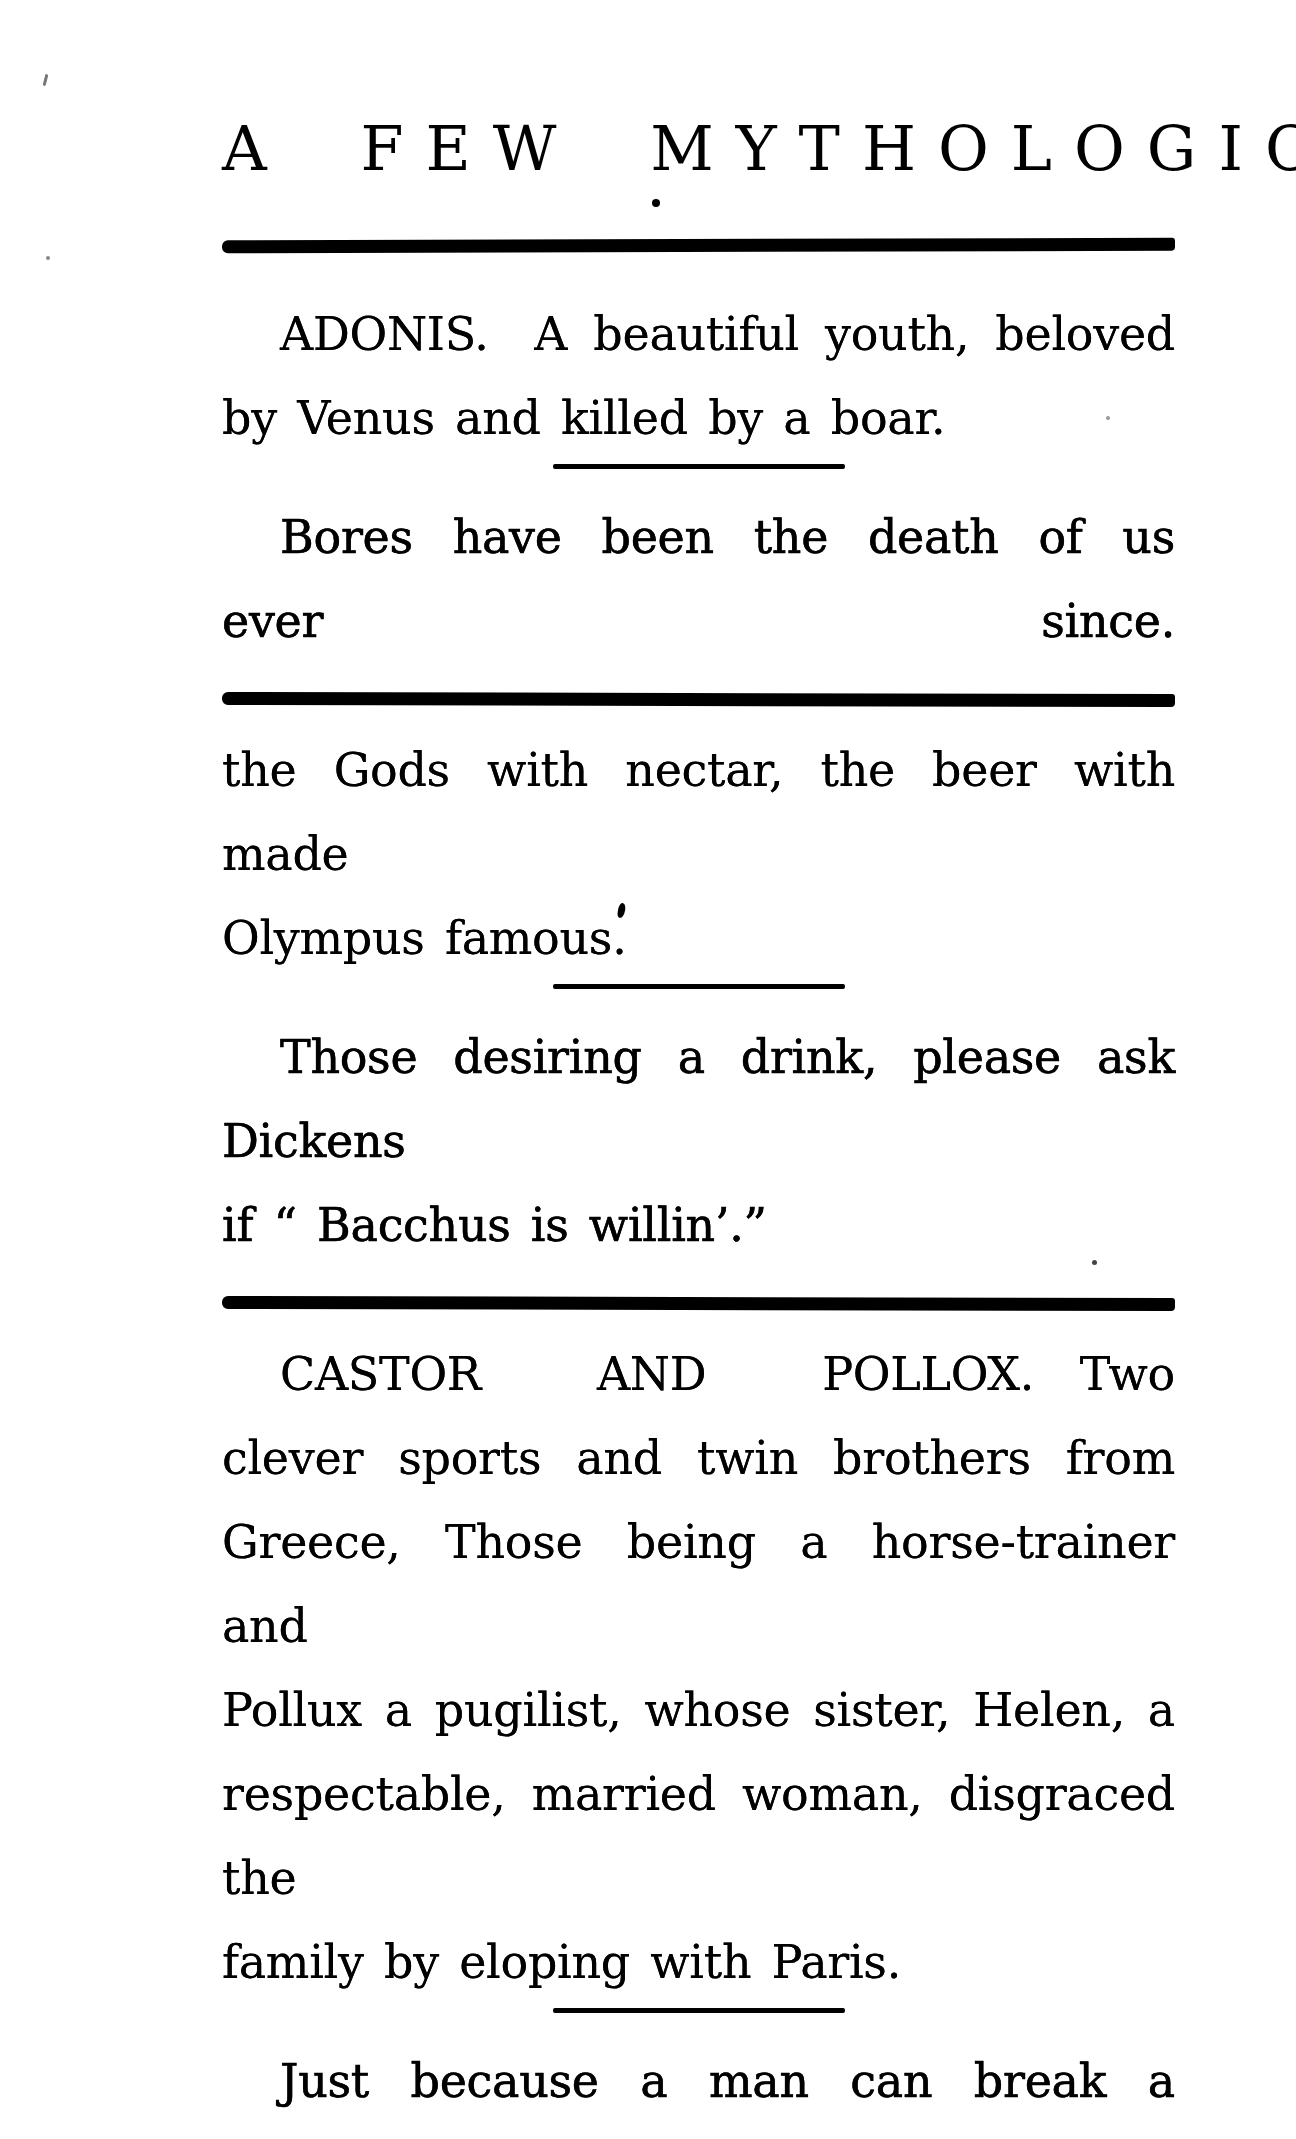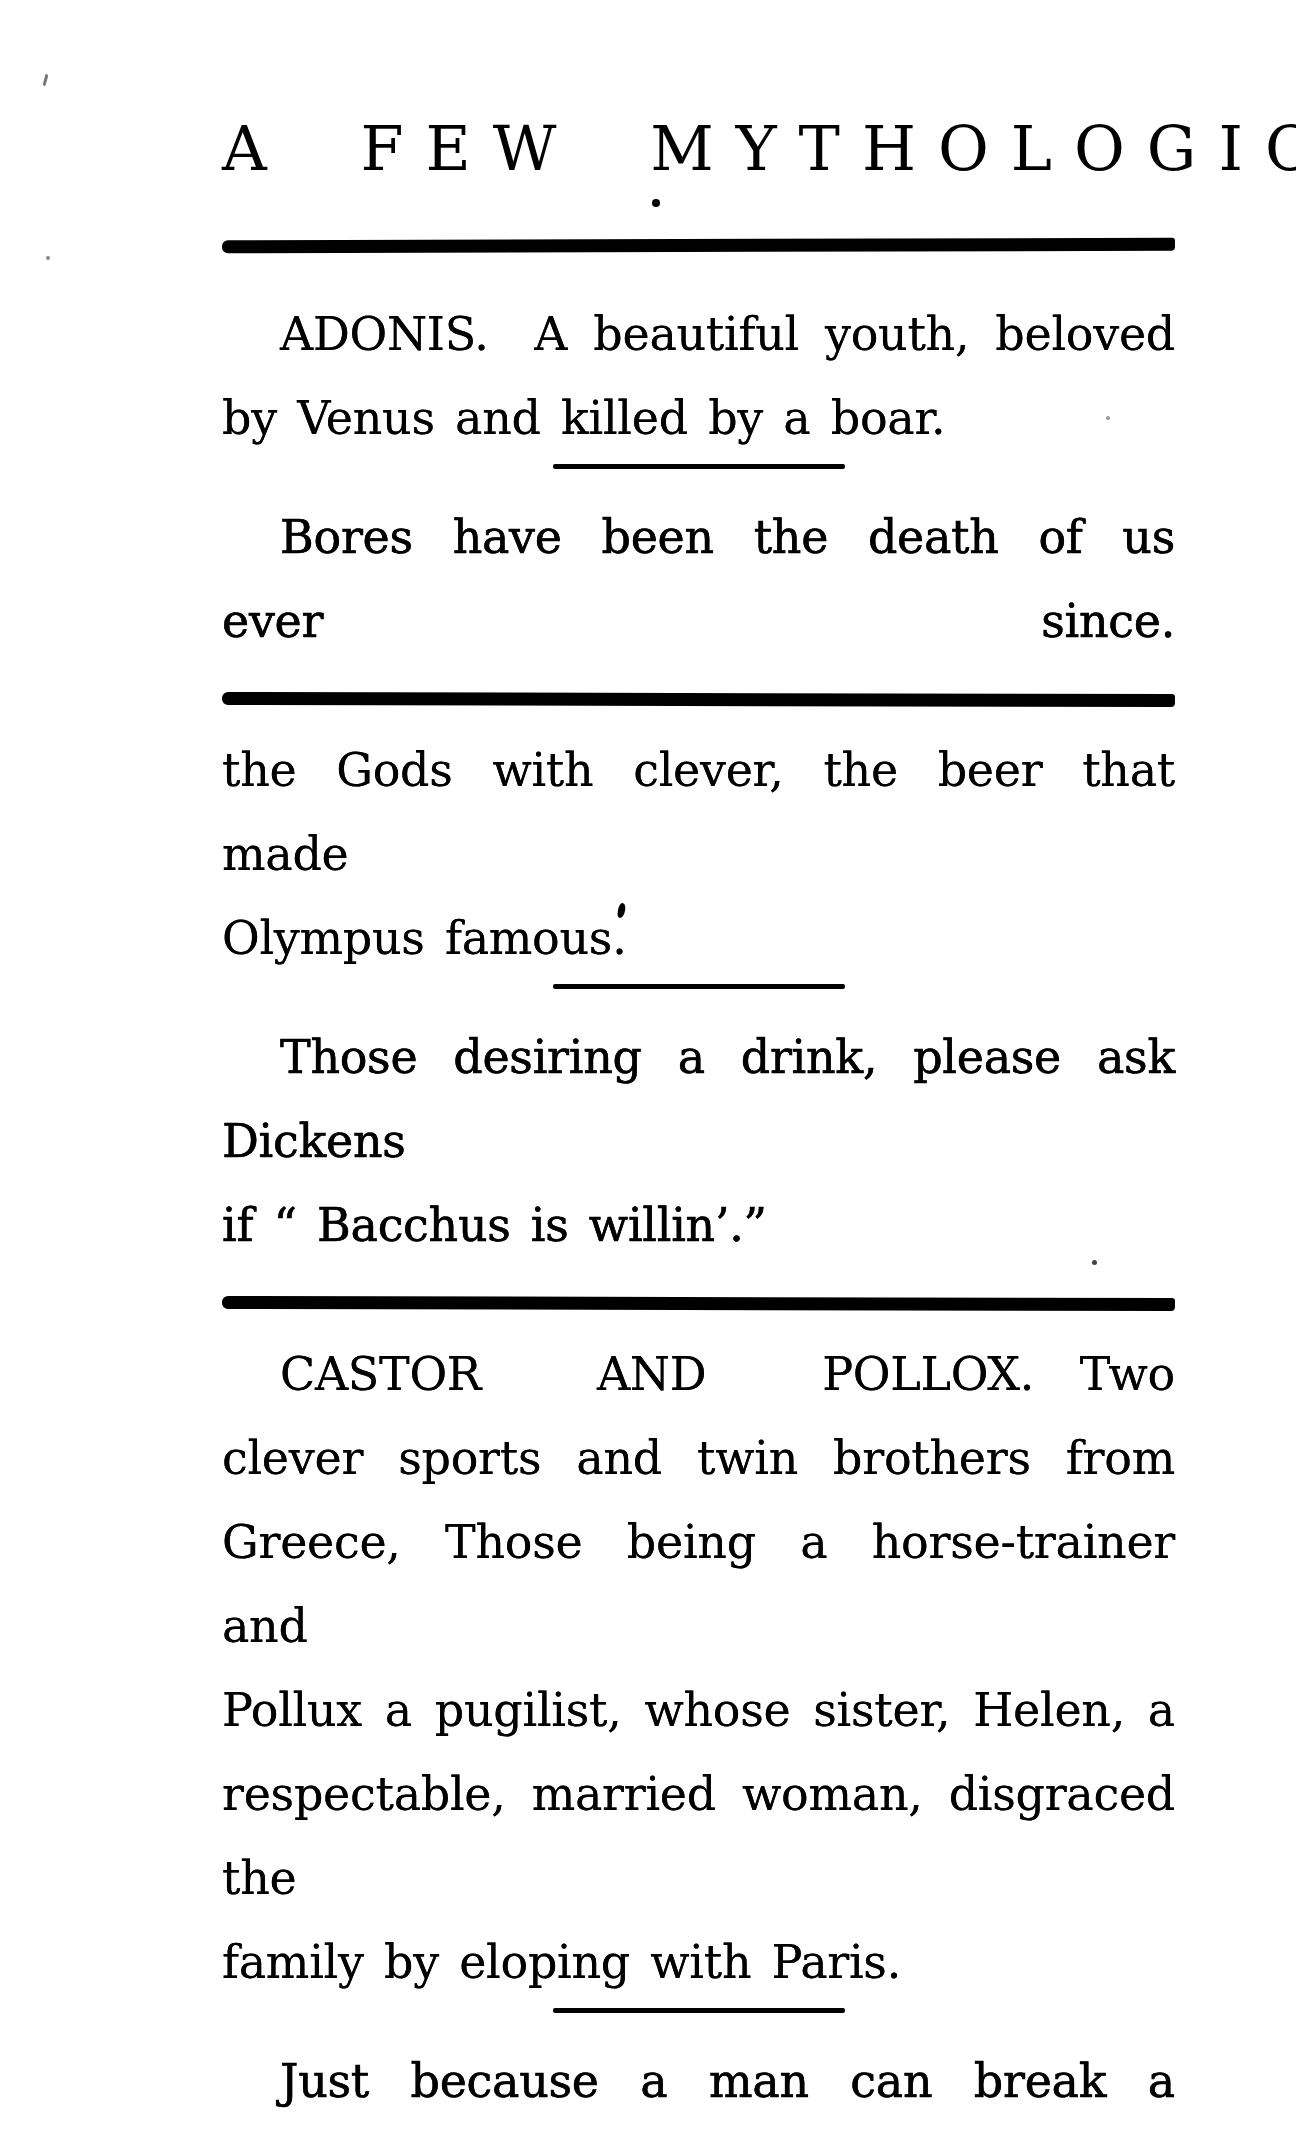--- a/index.html
+++ b/index.html
@@ -109,21 +109,21 @@
       <div class="rule thin"></div>
       <p class="gag">
         <span class="line fill first">Bores have been the death of us ever since.</span>
       </p>
     </section>
 
     <div class="rule heavy divider"></div>
 
     <section>
       <p class="entry after">
-        <span class="line fill">the Gods with clever, the beer that made</span>
+        <span class="line fill">the Gods with nectar, the beer with made</span>
         <span class="line">Olympus famous.</span>
       </p>
       <div class="rule thin"></div>
       <p class="gag">
         <span class="line fill first">Those desiring a drink, please ask Dickens</span>
         <span class="line">if “ Bacchus is willin’.”</span>
       </p>
     </section>
 
     <div class="rule heavy divider"></div>

